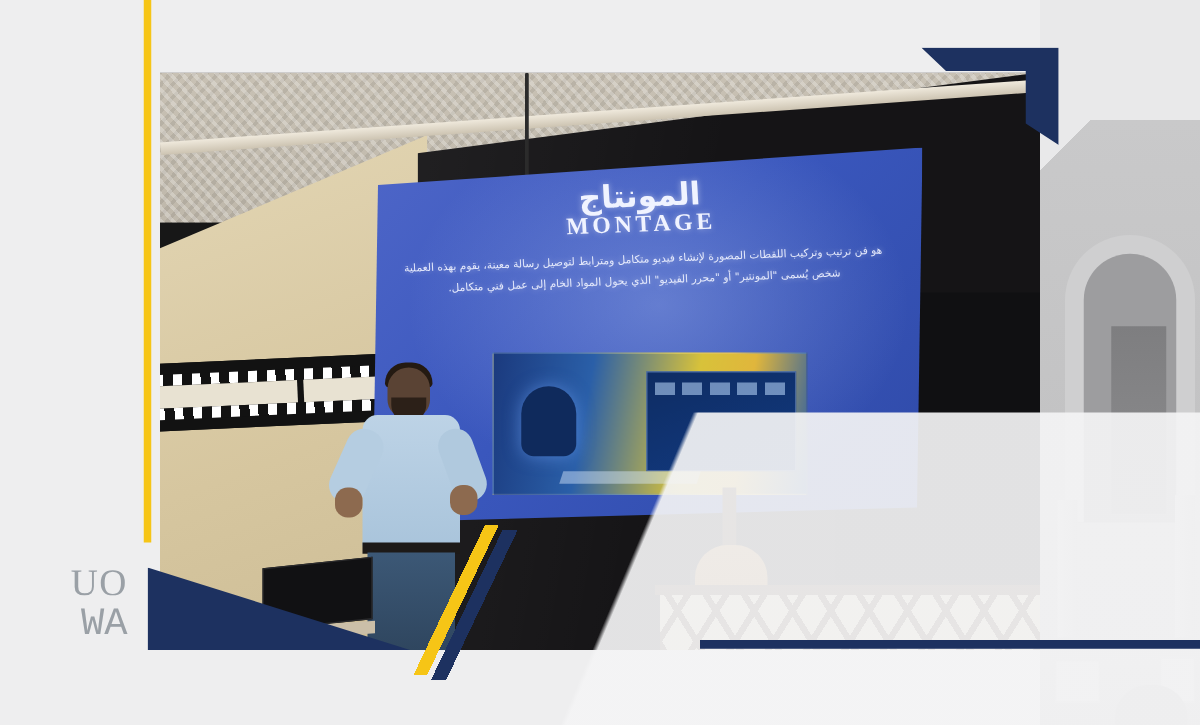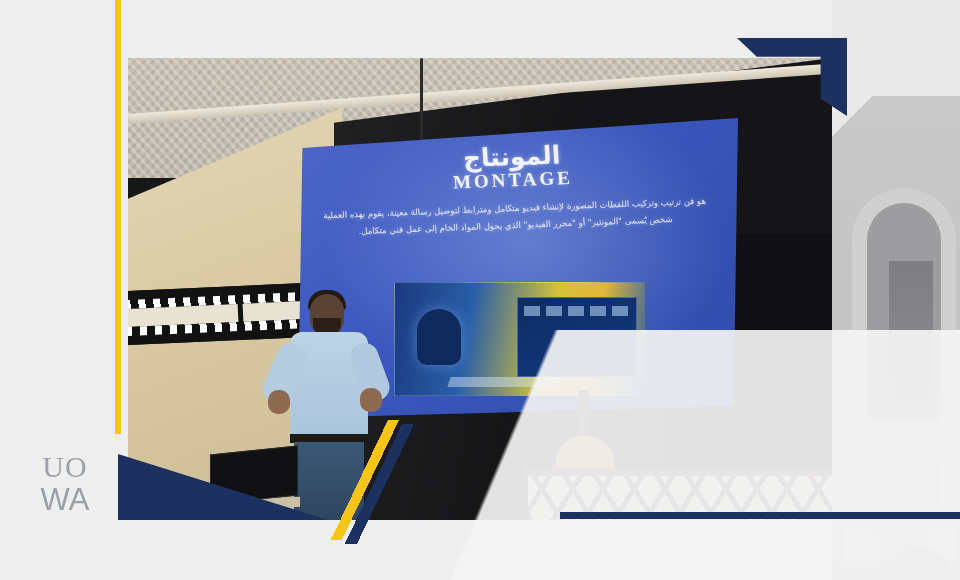--- a/index.html
+++ b/index.html
@@ -254,23 +254,23 @@
     position:absolute;left:737px;top:38px;width:110px;height:78px;
     background:#1d3160;
     clip-path:polygon(0 0, 100% 0, 100% 100%, 76% 78%, 76% 24%, 18% 24%);
   }
 
   
   .logo{
     position:absolute;left:28px;top:452px;width:74px;height:68px;
     color:#9aa0a6;
   }
-  .logo-row{display:flex;align-items:center;justify-content:center;letter-spacing:1px;}
+  .logo-row{display:flex;align-items:center;justify-content:flex-end;letter-spacing:1px;}
   .logo-u{font-family:"Liberation Serif", serif;font-size:30px;font-weight:normal;line-height:30px;}
-  .logo-row2{margin-top:2px;font-family:Liberation Sans, sans-serif;font-size:31px;line-height:32px;letter-spacing:0px;}
+  .logo-row2{margin-top:2px;font-family:Liberation Mono, monospace;font-size:31px;line-height:32px;letter-spacing:0px;}
 </style>
 </head>
 <body>
 
 <div id="stage">
 
   <div class="watermark">
     <div class="wm-sky"></div>
     <div class="wm-building"></div>
     <div class="wm-arch"></div>

